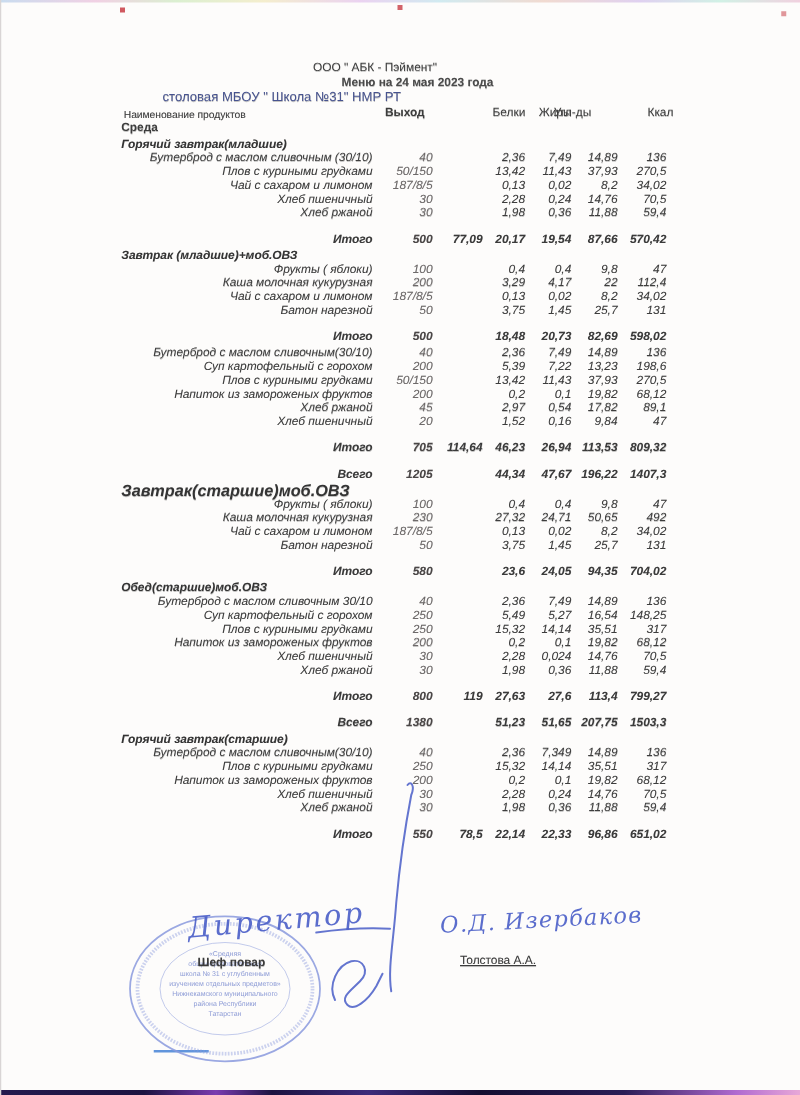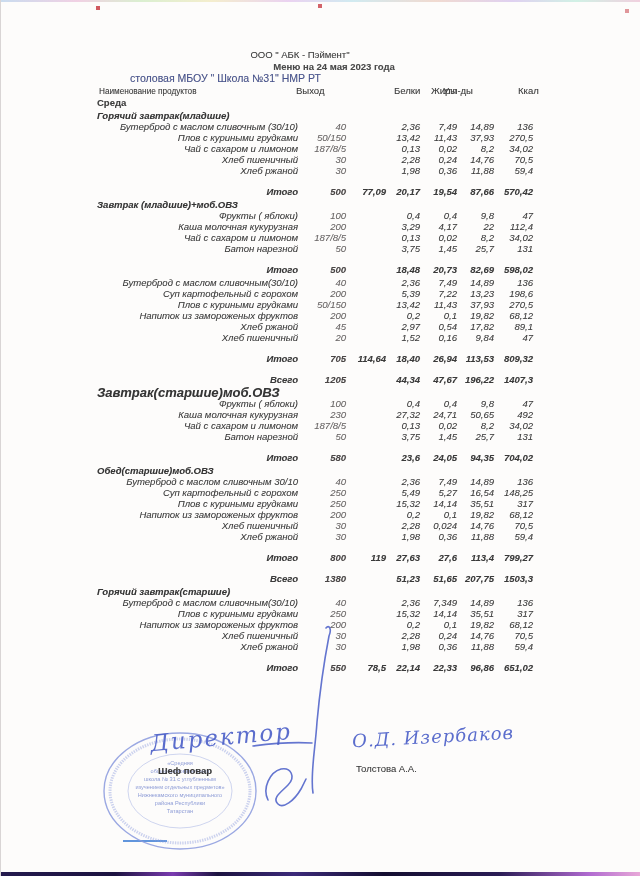--- a/index.html
+++ b/index.html
@@ -21,21 +21,21 @@
   .sp4{left:123px;top:840px;width:44px;height:2px;background:#3a7bd5;opacity:.8;}
 
   
   .org{position:absolute;left:0;top:49px;width:600px;text-align:center;font-size:9.5px;}
   .menuline{position:absolute;left:0;top:61px;width:668px;text-align:center;font-size:9.5px;font-weight:700;color:#4a4a4a;}
   .canteen{position:absolute;left:130px;top:72px;font-size:10.5px;color:#47538f;}
 
   
   .colhead{position:absolute;top:85px;font-size:9.5px;color:#3c3c3c;}
   .ch-name{left:99px;top:87px;font-size:8.2px;}
-  .ch-out{left:296px;}
+  .ch-out{left:308px;font-weight:bold;}
   .ch-b{left:394px;}
   .ch-f{left:431px;}
   .ch-c{left:443px;}
   .ch-k{left:518px;}
 
   
   .tbl{position:absolute;left:97px;top:97px;width:450px;font-size:9.5px;line-height:11px;}
   .day{font-weight:700;}
   .section{margin-top:2px;font-style:italic;}
   .sec-title{font-weight:700;color:#343434;}
@@ -47,21 +47,21 @@
   .c-out{color:#6e6a6a;}
   .total{font-weight:700;margin-top:10px;color:#3a3a3a;}
   .total .c-name{padding-left:55px;}
   .total .c-out{color:#4a4646;}
 
   
   .hand{font-family:"DejaVu Serif",serif;font-style:italic;color:#4a5ec8;}
   .sig-director{position:absolute;left:150px;top:724px;font-size:23px;transform:rotate(-5deg);letter-spacing:2px;opacity:.9;}
   .sig-principal{position:absolute;left:352px;top:726px;font-size:18px;transform:rotate(-3deg);letter-spacing:1px;opacity:.9;}
   .chef{position:absolute;left:158px;top:765px;font-size:9.5px;font-weight:700;color:#3a3a3a;}
-  .approver{position:absolute;left:356px;top:763px;font-size:9.5px;color:#3c3c3c;}
+  .approver{position:absolute;left:368px;top:763px;font-size:9.5px;color:#3c3c3c;text-decoration:underline;}
   .overlay{position:absolute;left:0;top:0;pointer-events:none;}
 </style>
 </head>
 <body>
 
 <div class="page">
 
   <div class="edge-top"></div>
   <div class="edge-bottom"></div>
   <div class="edge-left"></div>
@@ -241,21 +241,21 @@
             <div class="c-pre"></div>
             <div class="c-b">1,52</div>
             <div class="c-f">0,16</div>
             <div class="c-c">9,84</div>
             <div class="c-k">47</div>
           </div>
           <div class="trow total">
             <div class="c-name">Итого</div>
             <div class="c-out">705</div>
             <div class="c-pre">114,64</div>
-            <div class="c-b">18,40</div>
+            <div class="c-b">46,23</div>
             <div class="c-f">26,94</div>
             <div class="c-c">113,53</div>
             <div class="c-k">809,32</div>
           </div>
           <div class="trow trow-vsego total">
             <div class="c-name">Всего</div>
             <div class="c-out">1205</div>
             <div class="c-pre"></div>
             <div class="c-b">44,34</div>
             <div class="c-f">47,67</div>

